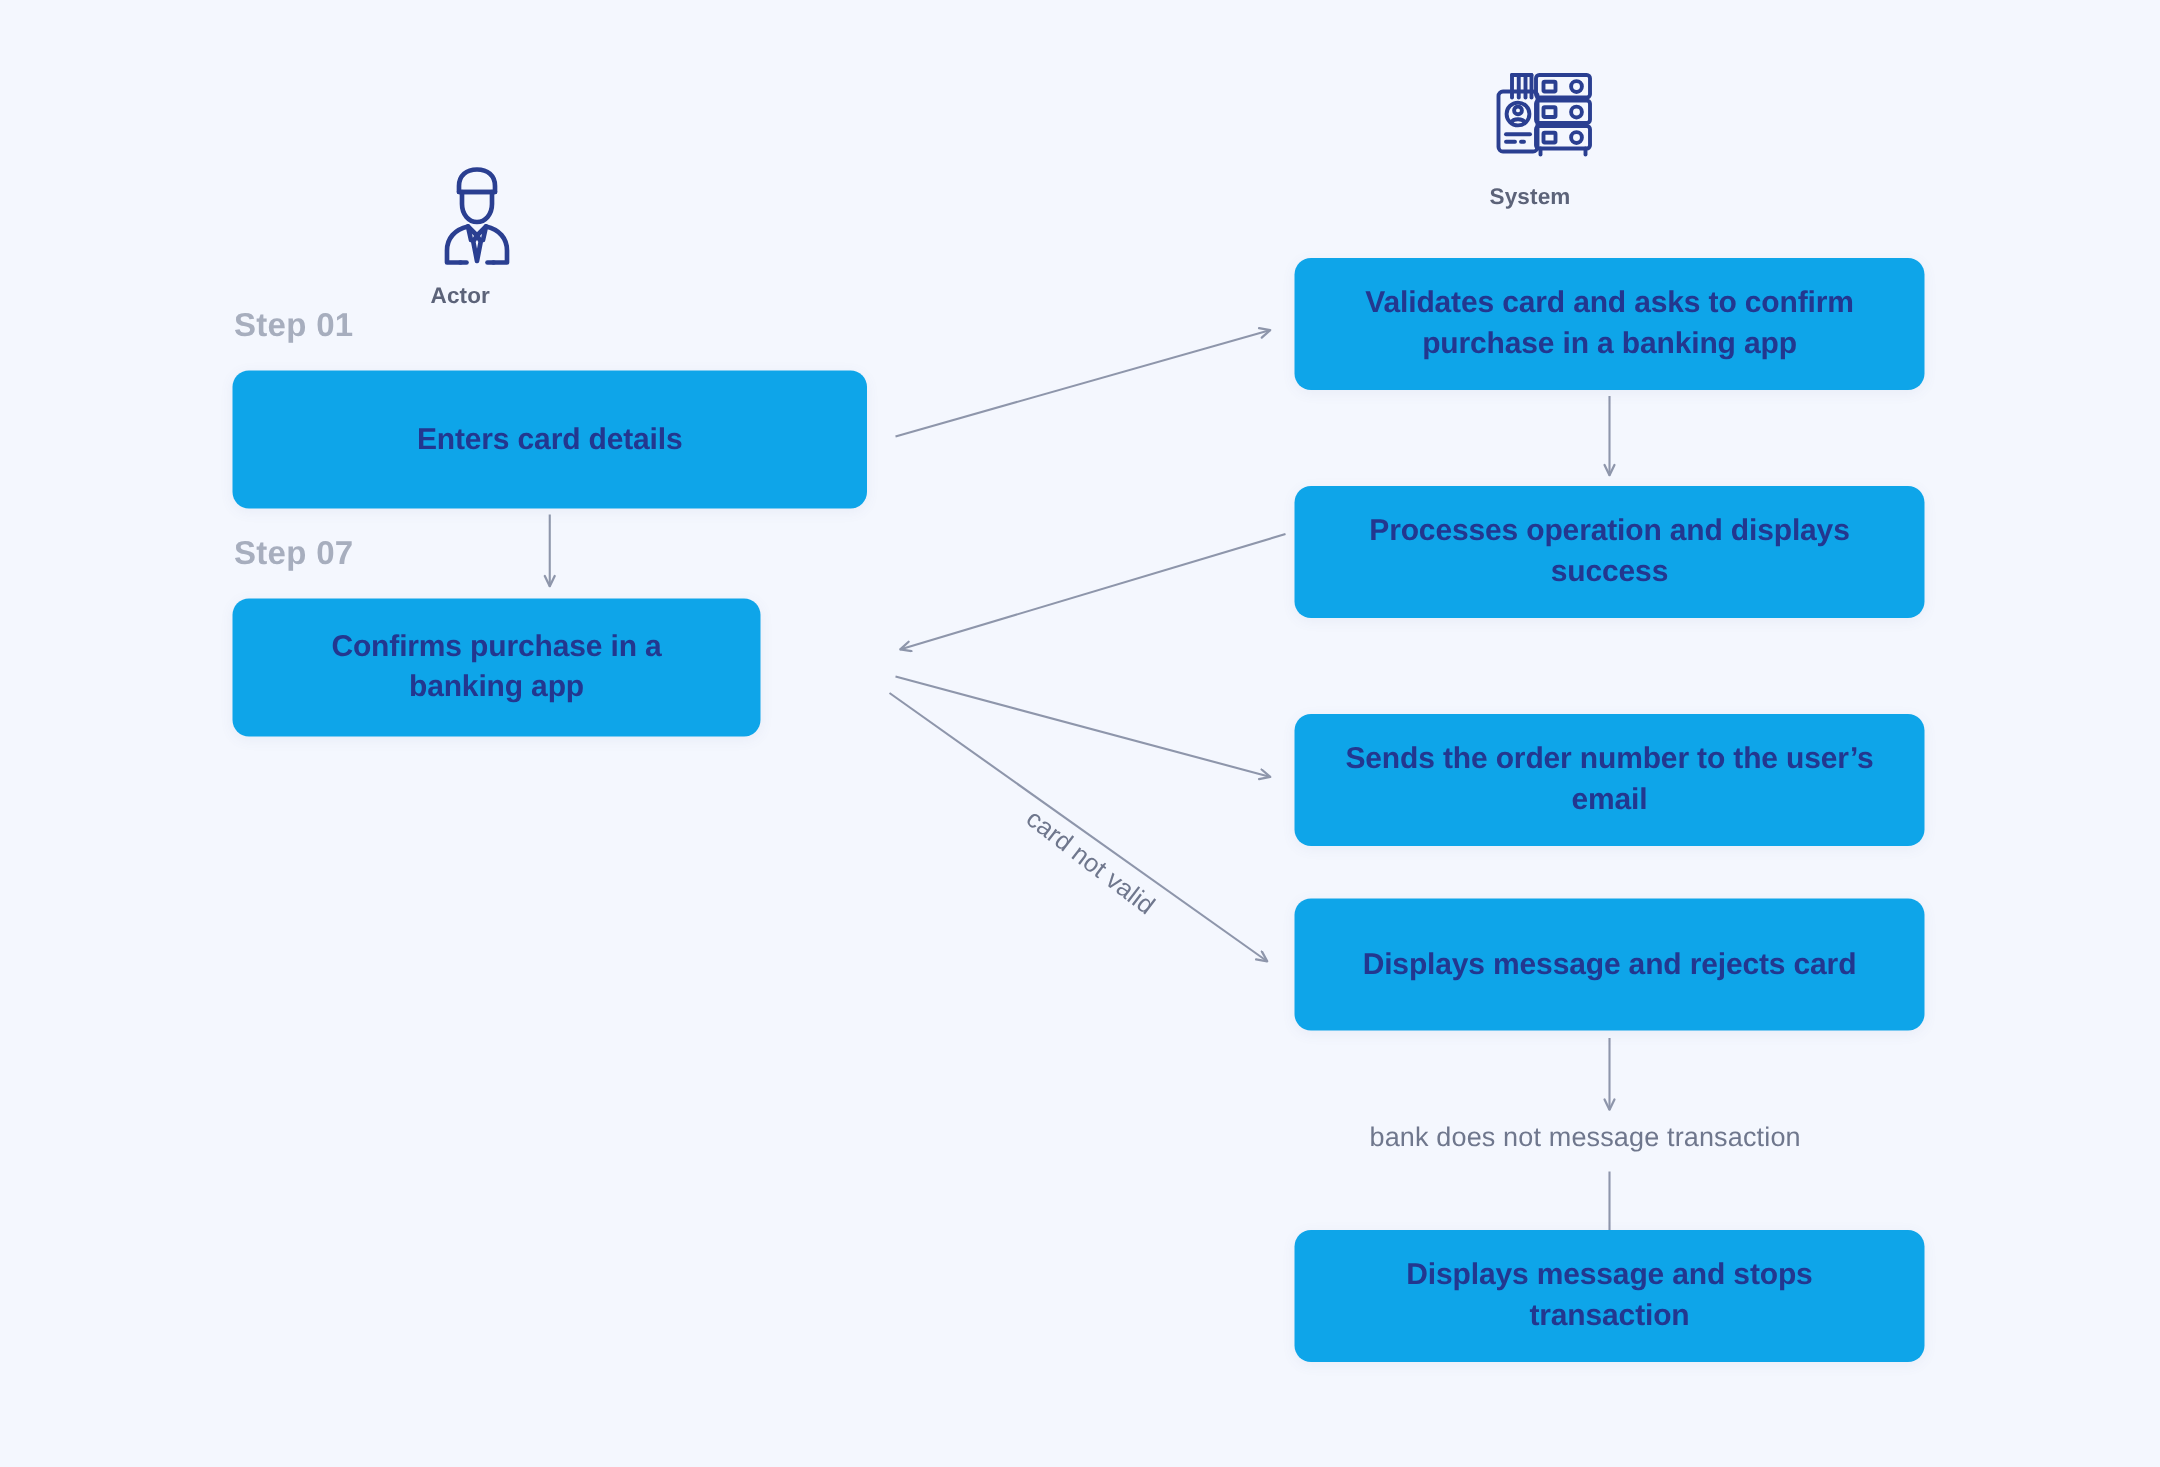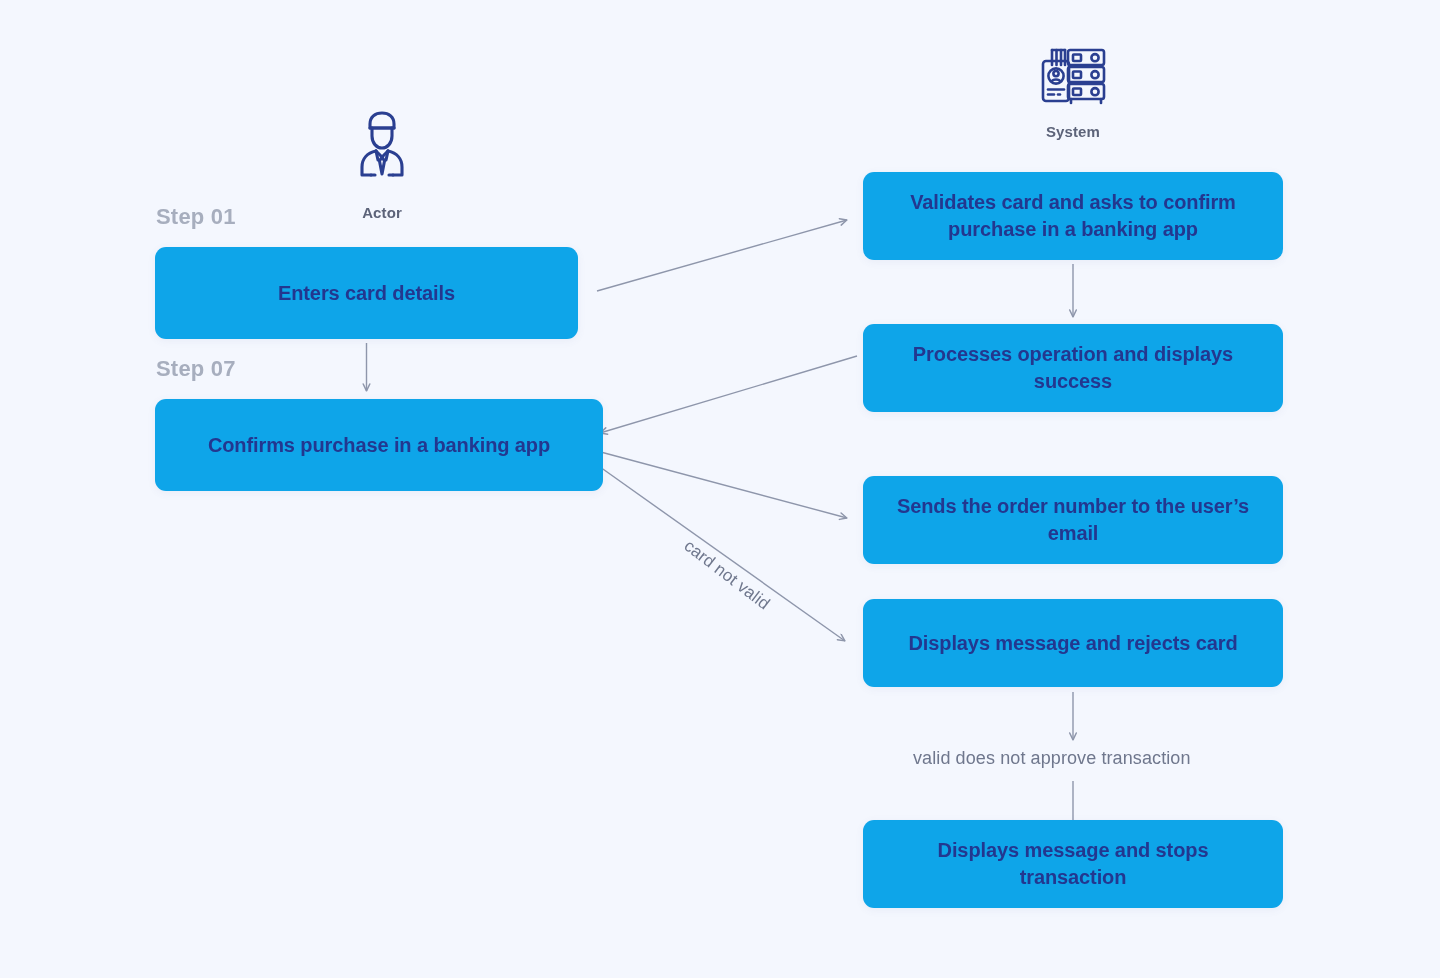--- a/index.html
+++ b/index.html
@@ -26,35 +26,34 @@
     top: 0;
     width: 1440px;
     height: 978px;
     pointer-events: none;
   }
   
   .lane-head {
     position: absolute;
     display: flex;
     flex-direction: column;
-    align-items: center;
     width: 160px;
   }
   .lane-head .lane-icon {
     display: block;
     line-height: 0;
   }
   .lane-head .lane-label {
     margin-top: 9px;
     font-size: 15px;
     font-weight: 700;
     color: #5c6379;
     letter-spacing: 0.1px;
   }
-  #lane-actor { left: 302px; top: 108px; gap: 15px; }
+  #lane-actor { left: 287px; top: 108px; }
   #lane-system { left: 993px; top: 44px; }
 
   
   .step-label {
     position: absolute;
     font-size: 22px;
     font-weight: 700;
     color: #a7aebe;
     letter-spacing: 0.2px;
     white-space: nowrap;
@@ -78,21 +77,21 @@
   .card .card-text {
     font-size: 20px;
     font-weight: 700;
     color: #23378f;
     line-height: 1.35;
     letter-spacing: -0.1px;
   }
 
   
   #card-enters   { left: 155px; top: 247px; width: 423px; height: 92px; }
-  #card-confirms { left: 155px; top: 399px; width: 448px; height: 92px; }
+  #card-confirms { left: 155px; top: 399px; width: 352px; height: 92px; }
 
   
   #card-validates { left: 863px; top: 172px; width: 420px; height: 88px; }
   #card-processes { left: 863px; top: 324px; width: 420px; height: 88px; }
   #card-sends     { left: 863px; top: 476px; width: 420px; height: 88px; }
   #card-rejects   { left: 863px; top: 599px; width: 420px; height: 88px; align-items: center; }
   #card-stops     { left: 863px; top: 820px; width: 420px; height: 88px; }
 
   
   .edge-label {
@@ -243,16 +242,16 @@
   <div class="card" id="card-sends">
     <span class="card-text">Sends the order number to the user’s email</span>
   </div>
   <div class="card" id="card-rejects">
     <span class="card-text">Displays message and rejects card</span>
   </div>
   <div class="card" id="card-stops">
     <span class="card-text">Displays message and stops transaction</span>
   </div>
 
-  <div class="edge-label" id="label-bank">valid does not approve transaction</div>
+  <div class="edge-label" id="label-bank">bank does not message transaction</div>
   <div class="edge-label" id="label-card-not-valid">card not valid</div>
 
 </div>
 
 </body></html>

